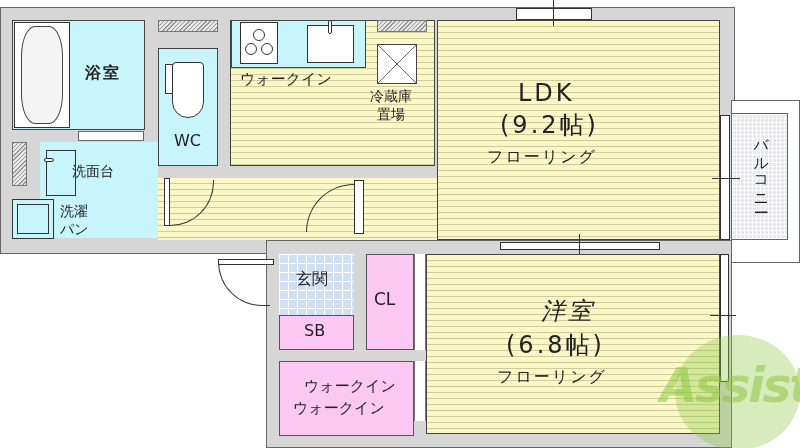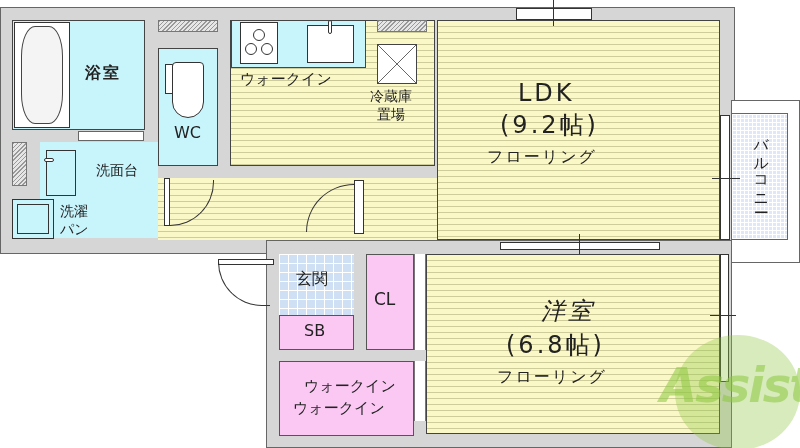--- a/index.html
+++ b/index.html
@@ -31,32 +31,32 @@
 <div class="abs" style="left:14px;top:22px;width:56px;height:106px;background:#fff;border:1px solid #333;">
   <div class="abs" style="left:6px;top:3px;width:42px;height:98px;border:1px solid #444;border-radius:14px/30px;background:#f4f4f4;"></div>
 </div>
 <div class="label mid" style="left:85px;top:64px;font-weight:bold;">浴室</div>
 <div class="abs" style="left:78px;top:131px;width:66px;height:10px;background:#fff;border:1px solid #666;"></div>
 
 <div class="abs wet" style="left:40px;top:142px;width:118px;height:96px;"></div>
 <div class="abs hatch" style="left:12px;top:142px;width:15px;height:44px;"></div>
 <div class="abs" style="left:46px;top:150px;width:30px;height:46px;border:1px solid #333;background:#c8f4fb;"></div>
 <div class="abs" style="left:44px;top:158px;width:10px;height:4px;border:1px solid #333;border-radius:2px;background:#fff;"></div>
-<div class="label sm" style="left:96px;top:163px;font-family:Liberation Serif, serif;">洗面台</div>
+<div class="label sm" style="left:72px;top:163px;">洗面台</div>
 <div class="abs" style="left:12px;top:199px;width:42px;height:40px;border:1px solid #333;background:#c8f4fb;">
   <div class="abs" style="left:4px;top:4px;width:32px;height:30px;border:1px solid #333;"></div>
 </div>
 <div class="label sm" style="left:60px;top:203px;">洗濯</div>
 <div class="label sm" style="left:60px;top:221px;">パン</div>
 
 <div class="abs hatch" style="left:158px;top:20px;width:60px;height:12px;"></div>
 <div class="abs wet" style="left:158px;top:48px;width:60px;height:118px;border:1px solid #444;"></div>
 <div class="abs" style="left:165px;top:64px;width:8px;height:30px;border:1px solid #333;background:#fff;"></div>
 <div class="abs" style="left:172px;top:62px;width:32px;height:56px;border:1px solid #333;background:#fff;border-radius:4px 4px 16px 16px;"></div>
-<div class="label mid" style="left:174px;top:124px;letter-spacing:0;">WC</div>
+<div class="label mid" style="left:174px;top:132px;letter-spacing:0;">WC</div>
 
 <div class="abs floor" style="left:158px;top:178px;width:562px;height:62px;"></div>
 <div class="abs" style="left:164px;top:178px;width:6px;height:48px;border:1px solid #333;background:#fff;"></div>
 <div class="abs door-arc" style="left:170px;top:180px;width:44px;height:46px;border-left:none;border-top:none;border-radius:0 0 46px 0;"></div>
 
 <div class="abs floor" style="left:230px;top:20px;width:205px;height:146px;border:1px solid #444;"></div>
 <div class="abs wet" style="left:231px;top:20px;width:135px;height:48px;border:1px solid #444;"></div>
 <div class="abs" style="left:240px;top:22px;width:38px;height:42px;border:1px solid #333;background:#fff;">
   <div class="abs" style="left:12px;top:6px;width:12px;height:12px;border:1px solid #333;border-radius:50%;"></div>
   <div class="abs" style="left:4px;top:20px;width:12px;height:12px;border:1px solid #333;border-radius:50%;"></div>

